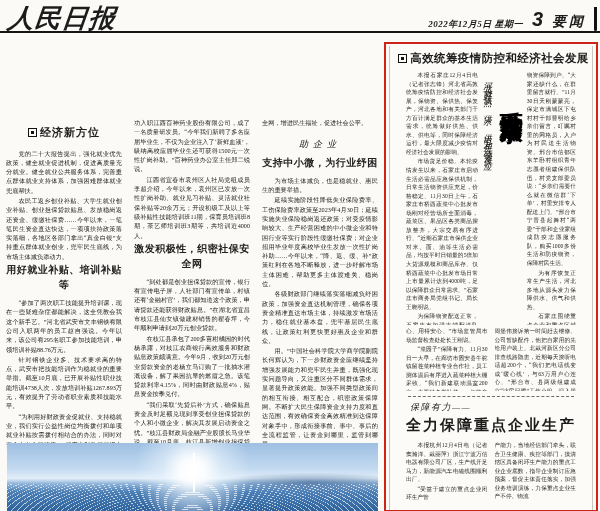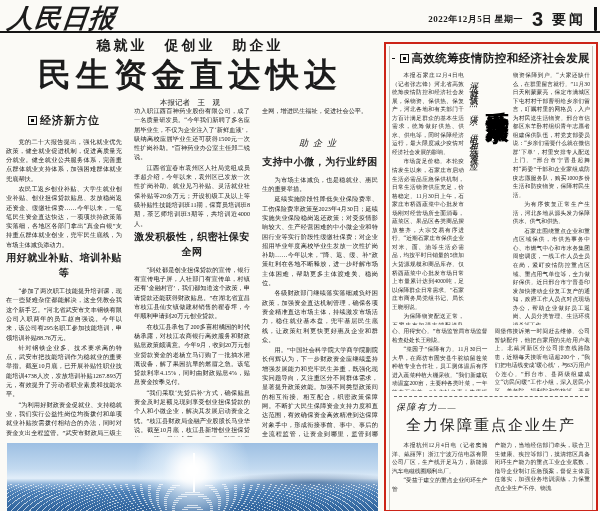--- a/index.html
+++ b/index.html
@@ -7,64 +7,64 @@
     position:relative;width:600px;height:511px;background:#fbfaf6;
     font-family:"Liberation Serif","DejaVu Serif",serif;color:#1c1c1c;
     overflow:hidden;
   }
   
   .masthead-logo{
     position:absolute;left:8px;top:1px;font-size:26px;font-weight:900;
     font-style:italic;transform:skewX(-6deg);letter-spacing:1px;
     font-family:"Liberation Serif","DejaVu Serif",serif;
   }
-  .masthead-right{position:absolute;right:14px;top:8px;display:flex;align-items:center;gap:9px;}
+  .masthead-right{position:absolute;right:14px;top:8px;display:flex;align-items:flex-end;gap:9px;font-style:italic;}
   .masthead-date{font-size:9px;font-weight:bold;letter-spacing:.5px;}
   .masthead-pagenum{font-size:20px;font-weight:bold;font-family:"Liberation Sans","DejaVu Sans",sans-serif;}
   .masthead-section{font-size:14px;font-weight:900;letter-spacing:3px;font-family:"Liberation Sans","DejaVu Sans",sans-serif;}
   .corner-mark{position:absolute;right:3px;top:7px;width:3px;height:24px;background:#111;border-radius:0 0 3px 3px;}
   .header-rule{position:absolute;left:0;top:31px;width:600px;height:2px;background:#161616;}
   
   .headline-block{position:absolute;left:0;top:37px;width:380px;text-align:center;
     font-family:"Liberation Sans","DejaVu Sans",sans-serif;}
   .kicker{font-size:14px;font-weight:900;letter-spacing:3px;}
   .main-title{font-size:33px;font-weight:900;letter-spacing:5px;margin-top:3px;line-height:1.05;}
   .byline{font-size:7.5px;margin-top:5px;font-family:"Liberation Serif","DejaVu Serif",serif;}
   
-  .cols{position:absolute;left:6px;top:106px;width:372px;height:331px;display:flex;gap:12px;overflow:hidden;}
+  .cols{position:absolute;left:6px;top:118px;width:372px;height:331px;display:flex;gap:12px;overflow:hidden;}
   .col{flex:1;font-size:6.2px;line-height:1.5;text-align:justify;overflow:hidden;color:#222;}
   .col p{margin:0 0 1px 0;text-indent:2em;}
   .no-first-indent p:first-child{text-indent:0;}
   .section-tag{display:flex;align-items:center;justify-content:center;gap:3px;
     font-size:11px;font-weight:900;margin:6px 0 8px;letter-spacing:1px;
     font-family:"Liberation Sans","DejaVu Sans",sans-serif;}
   .tag-icon{display:inline-block;width:9px;height:9px;border:1.3px solid #111;box-sizing:border-box;position:relative;flex:0 0 auto;}
   .tag-icon::after{content:"";position:absolute;left:2px;top:2px;right:2px;bottom:2px;background:#111;}
-  .subhead{text-align:center;font-size:9px;letter-spacing:5px;font-style:italic;margin:22px 0 3px;text-indent:0 !important;}
+  .subhead{text-align:center;font-size:9px;letter-spacing:5px;font-style:italic;margin:11px 0 3px;text-indent:0 !important;}
   .col-subtitle{text-align:center;font-size:10px;font-weight:900;margin:0 0 6px;letter-spacing:.5px;
     font-family:"Liberation Sans","DejaVu Sans",sans-serif;text-indent:0 !important;}
   
   .photo{
     position:absolute;left:7px;top:443px;width:371px;height:68px;overflow:hidden;
     background:
       radial-gradient(circle at 50% 40%, #ffffff 0 5px, rgba(255,255,255,.9) 13px, rgba(235,245,253,.55) 30px, rgba(235,245,253,0) 58px),
       radial-gradient(ellipse 140px 14px at 82% 58%, rgba(40,80,130,.55), rgba(40,80,130,0) 70%),
       linear-gradient(to bottom,#9dbfe3 0%,#c3daf0 38%,#e2eef9 52%,#8fb4da 60%,#4b7fb6 72%,#2f639c 100%);
   }
   .photo::before{
     content:"";position:absolute;left:-10%;right:-10%;bottom:-4px;height:45%;
     background:repeating-radial-gradient(ellipse 420px 130px at 50% 130%, rgba(255,255,255,.8) 0 1px, rgba(255,255,255,0) 1px 6px);
     opacity:.85;
   }
   .photo-tower{position:absolute;left:50%;top:14%;width:2px;height:58%;background:rgba(255,255,255,.95);}
   
   .red-box{
     position:absolute;left:384px;top:42px;width:214px;height:470px;
     border:2.5px solid #cc2418;box-sizing:border-box;background:#fcfbf7;
-    padding:0 6px;overflow:hidden;
+    padding:0 20px;overflow:hidden;
   }
   .red-box::before{content:"";position:absolute;left:3px;top:2px;bottom:0;right:3px;
     border-left:1px solid #c9c4bc;border-right:1px solid #c9c4bc;pointer-events:none;}
   .red-header{display:flex;align-items:center;gap:3px;margin:7px 0 5px;justify-content:center;
     font-family:"Liberation Sans","DejaVu Sans",sans-serif;}
   .red-header .left-dash{width:16px;height:1.5px;background:#111;margin-right:2px;}
   .red-header-title{font-size:11.5px;font-weight:900;letter-spacing:.4px;white-space:nowrap;}
   .a1-cols{display:flex;height:254px;overflow:hidden;}
   .mini{font-size:5.7px;line-height:1.5;text-align:justify;color:#262626;overflow:hidden;}
   .mini p{margin:0 0 1px;text-indent:2em;}
@@ -72,44 +72,39 @@
   .vert-sub{writing-mode:vertical-rl;font-size:8.5px;font-style:italic;letter-spacing:3.5px;
     height:238px;margin:4px 1px 0 4px;flex:0 0 auto;color:#111;}
   .vert-title{writing-mode:vertical-rl;font-size:23px;font-weight:900;line-height:1.25;
     letter-spacing:1px;height:246px;margin:22px 1px 0 2px;flex:0 0 auto;
     font-family:"Liberation Sans","DejaVu Sans",sans-serif;color:#000;}
   .a1-right{flex:1;}
   .a1-bottom{display:flex;gap:7px;height:64px;overflow:hidden;margin-top:2px;}
   .a1-bottom .mini{flex:1;}
   .dashed-rule{border:0;border-top:1px dashed #6b6b6b;margin:5px 2px 4px;}
   .a2-label{font-size:9px;font-style:italic;letter-spacing:1.5px;margin:2px 0 2px 4px;}
-  .a2-title{text-align:center;font-size:15px;font-weight:400;letter-spacing:2px;margin:1px 0 6px;
+  .a2-title{text-align:center;font-size:15px;font-weight:700;letter-spacing:2px;margin:1px 0 6px;
     font-family:"Liberation Sans","DejaVu Sans",sans-serif;}
   .a2-cols{display:flex;gap:7px;height:70px;overflow:hidden;}
   .a2-cols .mini{flex:1;}
 </style>
 </head>
 <body>
 
 <div class="page">
 
   <div class="masthead-logo">人民日报</div>
   <div class="masthead-right">
     <span class="masthead-date">2022年12月5日 星期一</span>
     <span class="masthead-pagenum">3</span>
     <span class="masthead-section">要闻</span>
   </div>
   <div class="corner-mark"></div>
   <div class="header-rule"></div>
 
-  <div class="headline-block">
-    <div class="kicker">稳就业　促创业　助企业</div>
-    <div class="main-title">民生资金直达快达</div>
-    <div class="byline">本报记者　王　观</div>
-  </div>
 
   <div class="cols">
     <div class="col">
       <div class="section-tag">
         <span class="tag-icon"></span>
         <span>经济新方位</span>
       </div>
       <div>
           <p>党的二十大报告提出，强化就业优先政策，健全就业促进机制，促进高质量充分就业。健全就业公共服务体系，完善重点群体就业支持体系，加强困难群体就业兜底帮扶。</p>
           <p>农民工返乡创业补贴、大学生就业创业补贴、创业担保贷款贴息、发放稳岗返还资金、缓缴社保费……今年以来，一笔笔民生资金直达快达，一项项扶持政策落实落细，各地区各部门拿出“真金白银”支持重点群体就业创业，兜牢民生底线，为市场主体减负添动力。</p>

